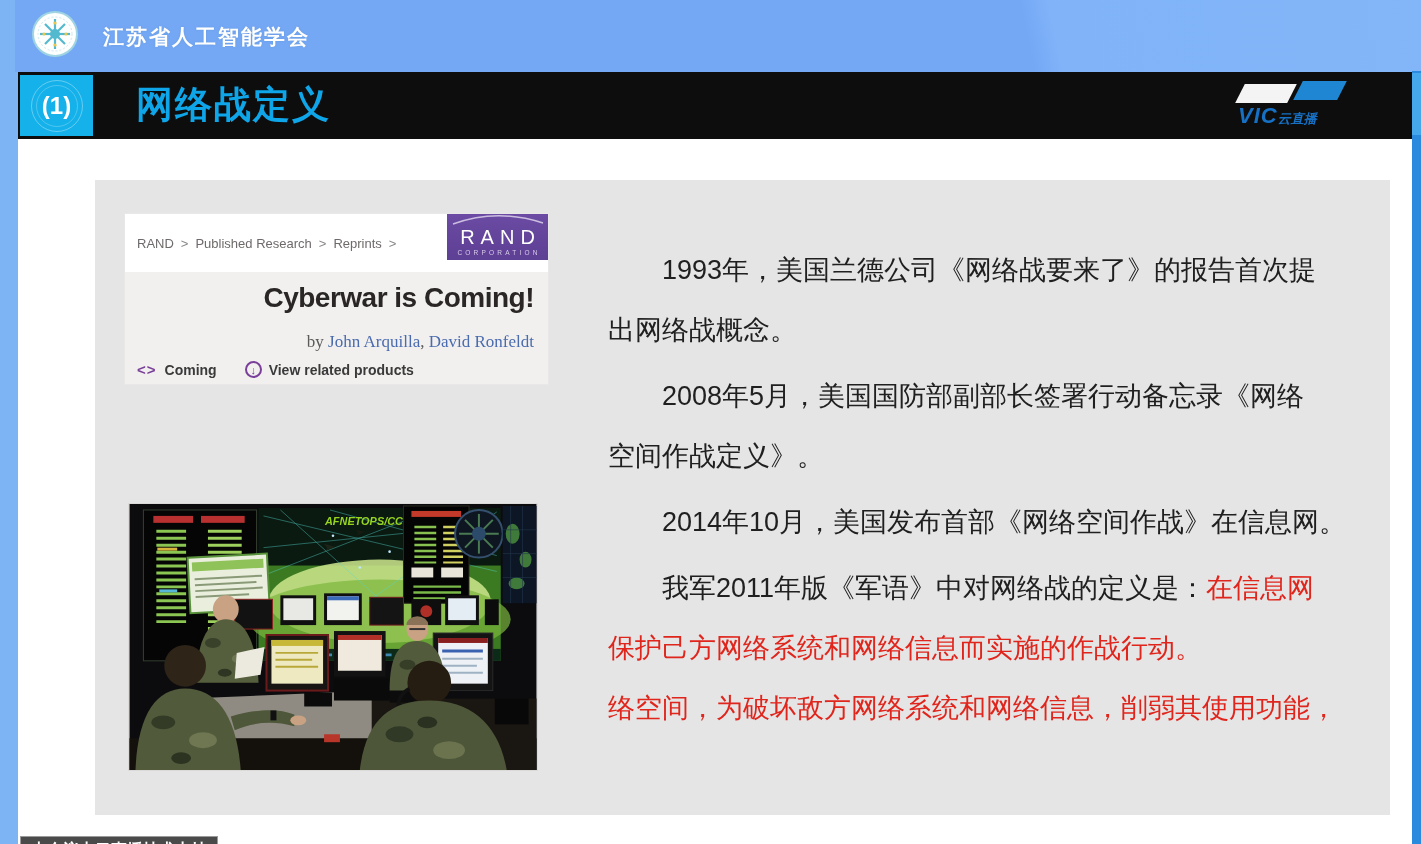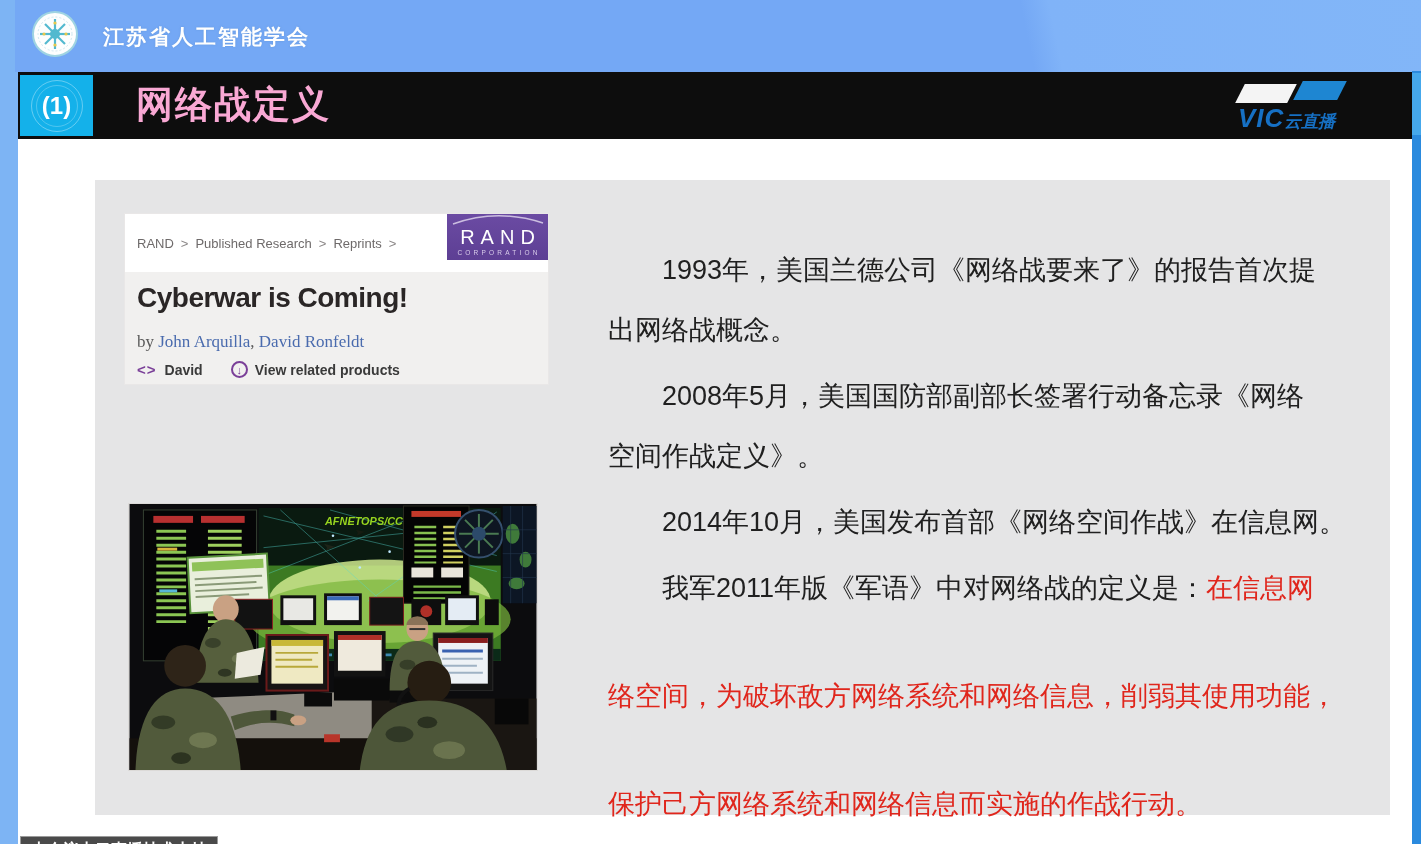--- a/index.html
+++ b/index.html
@@ -16,66 +16,66 @@
   
   .title-bar { position:absolute; left:18px; top:72px; width:1394px; height:67px; background:#0d0d0d; }
   .num-box { position:absolute; left:2px; top:3px; width:73px; height:61px; background:#14b1ea;
              display:flex; align-items:center; justify-content:center; }
   .num-ring { width:52px; height:52px; border:1px solid rgba(255,255,255,.35); border-radius:50%;
               display:flex; align-items:center; justify-content:center; }
   .num-ring2 { width:42px; height:42px; border:1px solid rgba(255,255,255,.25); border-radius:50%;
                display:flex; align-items:center; justify-content:center; }
   .num-txt { color:#fff; font-size:24px; font-weight:bold; }
   .slide-title { position:absolute; left:118px; top:50%; transform:translateY(-52%);
-                 color:#f9a8d4; font-size:37px; font-weight:bold; letter-spacing:2px; }
+                 color:#0ea5e9; font-size:37px; font-weight:bold; letter-spacing:2px; }
   .vic-logo { position:absolute; right:44px; top:9px; width:140px; height:50px; }
   .vic-par-white { position:absolute; left:12px; top:3px; width:52px; height:19px;
                    background:#f4f4f4; transform:skewX(-27deg); }
   .vic-par-blue  { position:absolute; left:70px; top:0px; width:44px; height:19px;
                    background:#1e86d2; transform:skewX(-27deg); }
   .vic-text { position:absolute; left:10px; top:22px; font-style:italic; font-weight:bold;
               color:#1670c4; white-space:nowrap; }
-  .vic-text .v1 { font-size:26px; letter-spacing:1px; }
-  .vic-text .v2 { font-size:17px; }
+  .vic-text .v1 { font-size:22px; letter-spacing:1px; }
+  .vic-text .v2 { font-size:13px; }
 
   
   .content-area { position:absolute; left:18px; top:139px; width:1394px; height:705px; background:#ffffff; }
   .slide-card { position:absolute; left:77px; top:41px; width:1295px; height:635px; background:#e5e5e6; }
 
   
   .rand-card { position:absolute; left:30px; top:34px; width:423px; height:170px; background:#ffffff;
                box-shadow:0 0 0 1px #e9e7e7; }
   .rand-top { position:relative; height:58px; }
   .breadcrumb { position:absolute; left:12px; top:22px; font-size:13px; color:#6e6a6a; white-space:nowrap; }
   .breadcrumb .sep { margin:0 7px; color:#8a8686; }
   .rand-logo { position:absolute; right:0; top:0; width:101px; height:46px;
                background:linear-gradient(180deg,#6b4ba3 0%,#5d3f94 100%);
                display:flex; flex-direction:column; align-items:center; justify-content:center; overflow:hidden; }
   .rand-logo svg { position:absolute; left:0; top:0; }
   .rand-logo .l1 { color:#fff; font-size:20px; letter-spacing:6px; margin-left:6px; line-height:20px; margin-top:8px; }
   .rand-logo .l2 { color:#d9cdea; font-size:6.5px; letter-spacing:3.2px; margin-left:3px; margin-top:2px; }
-  .rand-lower { position:absolute; left:0; top:58px; right:0; bottom:0; background:#f1f0ef; padding:10px 14px 0 12px; }
+  .rand-lower { position:absolute; left:0; top:58px; right:0; bottom:0; background:#f1f0ef; padding:10px 14px 0 12px;text-align:right; }
   .rand-title { font-size:28px; font-weight:bold; color:#2a2626; letter-spacing:-0.5px; }
   .rand-byline { margin-top:18px; font-family:"Liberation Serif", serif; font-size:17px; color:#5a5a5a; }
   .rand-byline a { color:#4a6bae; text-decoration:none; }
   .rand-actions { margin-top:9px; display:flex; align-items:center; font-size:14px; font-weight:bold; color:#3a3a3a; }
   .code-icon { color:#7a3f98; font-weight:bold; font-size:15px; letter-spacing:1px; margin-right:8px; }
   .circle-icon { width:17px; height:17px; border:2px solid #7a3f98; border-radius:50%;
                  display:inline-flex; align-items:center; justify-content:center;
                  color:#7a3f98; font-size:11px; font-weight:bold; margin:0 7px 0 28px; }
 
   
   .photo { position:absolute; left:33px; top:323px; width:410px; height:268px; border:1px solid #dcdad8; }
 
   
   .text-col { position:absolute; left:513px; top:60px; width:760px; font-size:27px; color:#202020; }
   .text-col .ln { height:60px; line-height:60px; white-space:nowrap; }
   .text-col .ind { text-indent:54px; }
   .text-col .gap { margin-top:6px; }
-  .red { color:#e0261c;margin-top:48px; }
+  .red { color:#e0261c; }
 
   
   .footer-chip { position:absolute; left:20px; top:836px; height:28px; padding:3px 10px 0 10px;
                  background:#4a4a4a; border:1px solid #9a9a9a; color:#ffffff;
                  font-size:16px; font-weight:bold; white-space:nowrap; }
 
   
   .scrollbar { position:absolute; left:1412px; top:71px; width:9px; height:773px; background:#2a8ade; }
   .scroll-thumb { position:absolute; left:0; top:2px; width:9px; height:62px; background:#45a8ec; }
 </style>
@@ -137,21 +137,21 @@
           <div class="l2">CORPORATION</div>
         </div>
       </div>
       <div class="rand-lower">
         <div class="rand-title">Cyberwar is Coming!</div>
         <div class="rand-byline">
           <span>by </span><a href="#">John Arquilla</a><span>, </span><a href="#">David Ronfeldt</a>
         </div>
         <div class="rand-actions">
           <span class="code-icon">&lt;&gt;</span>
-          <span>David</span>
+          <span>Coming</span>
           <span class="circle-icon">↓</span>
           <span>View related products</span>
         </div>
       </div>
     </div>
 
     <svg class="photo" viewBox="0 0 410 268">
       <rect width="410" height="268" fill="#0c0c0e"></rect>
 
       <g>
@@ -327,22 +327,22 @@
       </g>
     </svg>
 
     <div class="text-col">
       <div class="ln ind">1993年，美国兰德公司《网络战要来了》的报告首次提</div>
       <div class="ln">出网络战概念。</div>
       <div class="ln ind gap">2008年5月，美国国防部副部长签署行动备忘录《网络</div>
       <div class="ln">空间作战定义》。</div>
       <div class="ln ind gap">2014年10月，美国发布首部《网络空间作战》在信息网。</div>
       <div class="ln ind gap"><span>我军2011年版《军语》中对网络战的定义是：</span><span class="red">在信息网</span></div>
+      <div class="ln red">保护己方网络系统和网络信息而实施的作战行动。</div>
       <div class="ln red">络空间，为破坏敌方网络系统和网络信息，削弱其使用功能，</div>
-      <div class="ln red">保护己方网络系统和网络信息而实施的作战行动。</div>
     </div>
 
   </div>
 </div>
 
 <div class="footer-chip">本会议由云直播技术支持</div>
 
 <div class="scrollbar">
   <div class="scroll-thumb"></div>
 </div>

